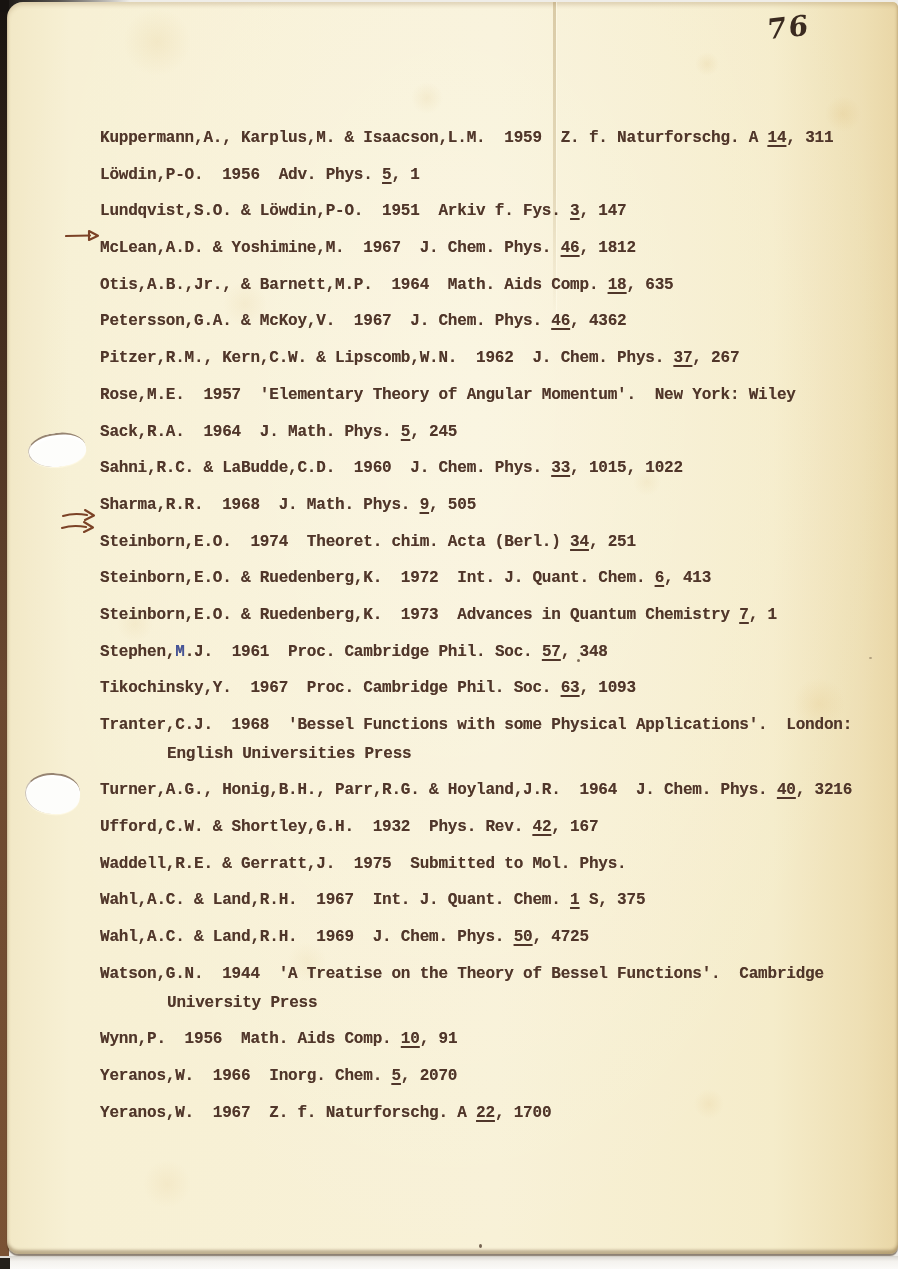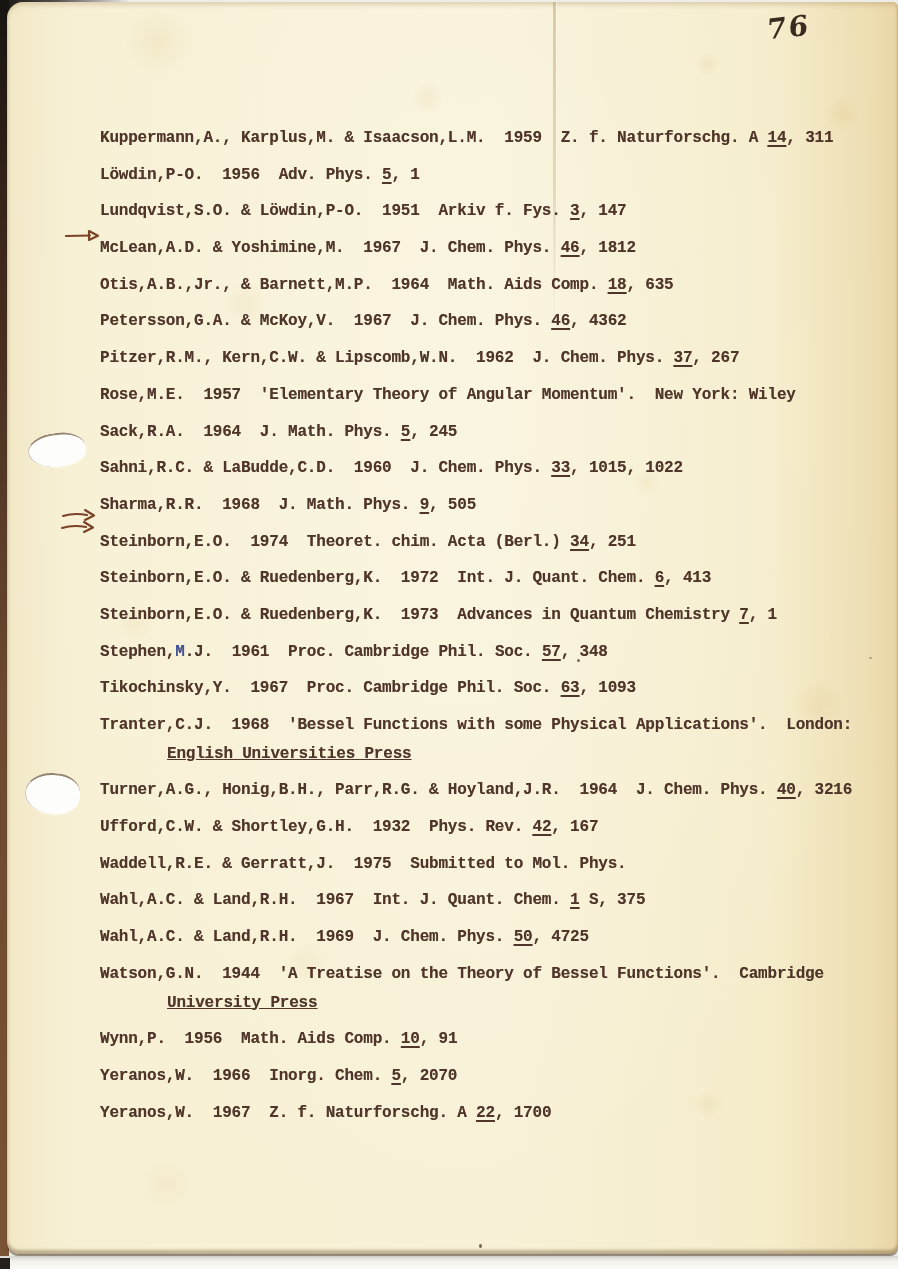--- a/index.html
+++ b/index.html
@@ -76,21 +76,21 @@
   .arrow-double{left:54px;top:506px;}
   .margin-arrow svg path{stroke:var(--annotation-ink);stroke-width:2.1;fill:none;stroke-linecap:round;stroke-linejoin:round;}
   
   .refs{
     position:absolute;left:93px;top:126px;width:792px;
     font-size:16px;font-weight:bold;line-height:20px;color:var(--ink);
     letter-spacing:-0.2px;white-space:pre;
     text-shadow:0 0 0.6px rgba(80,54,42,.55);
   }
   .ref-line{height:36.7px;}
-  .ref-line.cont{margin-top:-8px;padding-left:67px;text-decoration:underline;}
+  .ref-line.cont{margin-top:-8px;padding-left:67px;}
   .vol{text-decoration:underline;text-decoration-thickness:2px;text-underline-offset:3px;}
   .blue-ink{color:var(--blue-ink);}
   
   .speck{position:absolute;border-radius:50%;background:#54402f;}
   .speck1{left:570px;top:657px;width:3px;height:3px;opacity:.75;}
   .speck2{left:472px;top:1242px;width:3px;height:4px;opacity:.8;}
   .speck3{left:303px;top:430px;width:2px;height:2px;opacity:.5;}
   .speck4{left:862px;top:655px;width:3px;height:2px;opacity:.4;}
 </style>
 </head>

